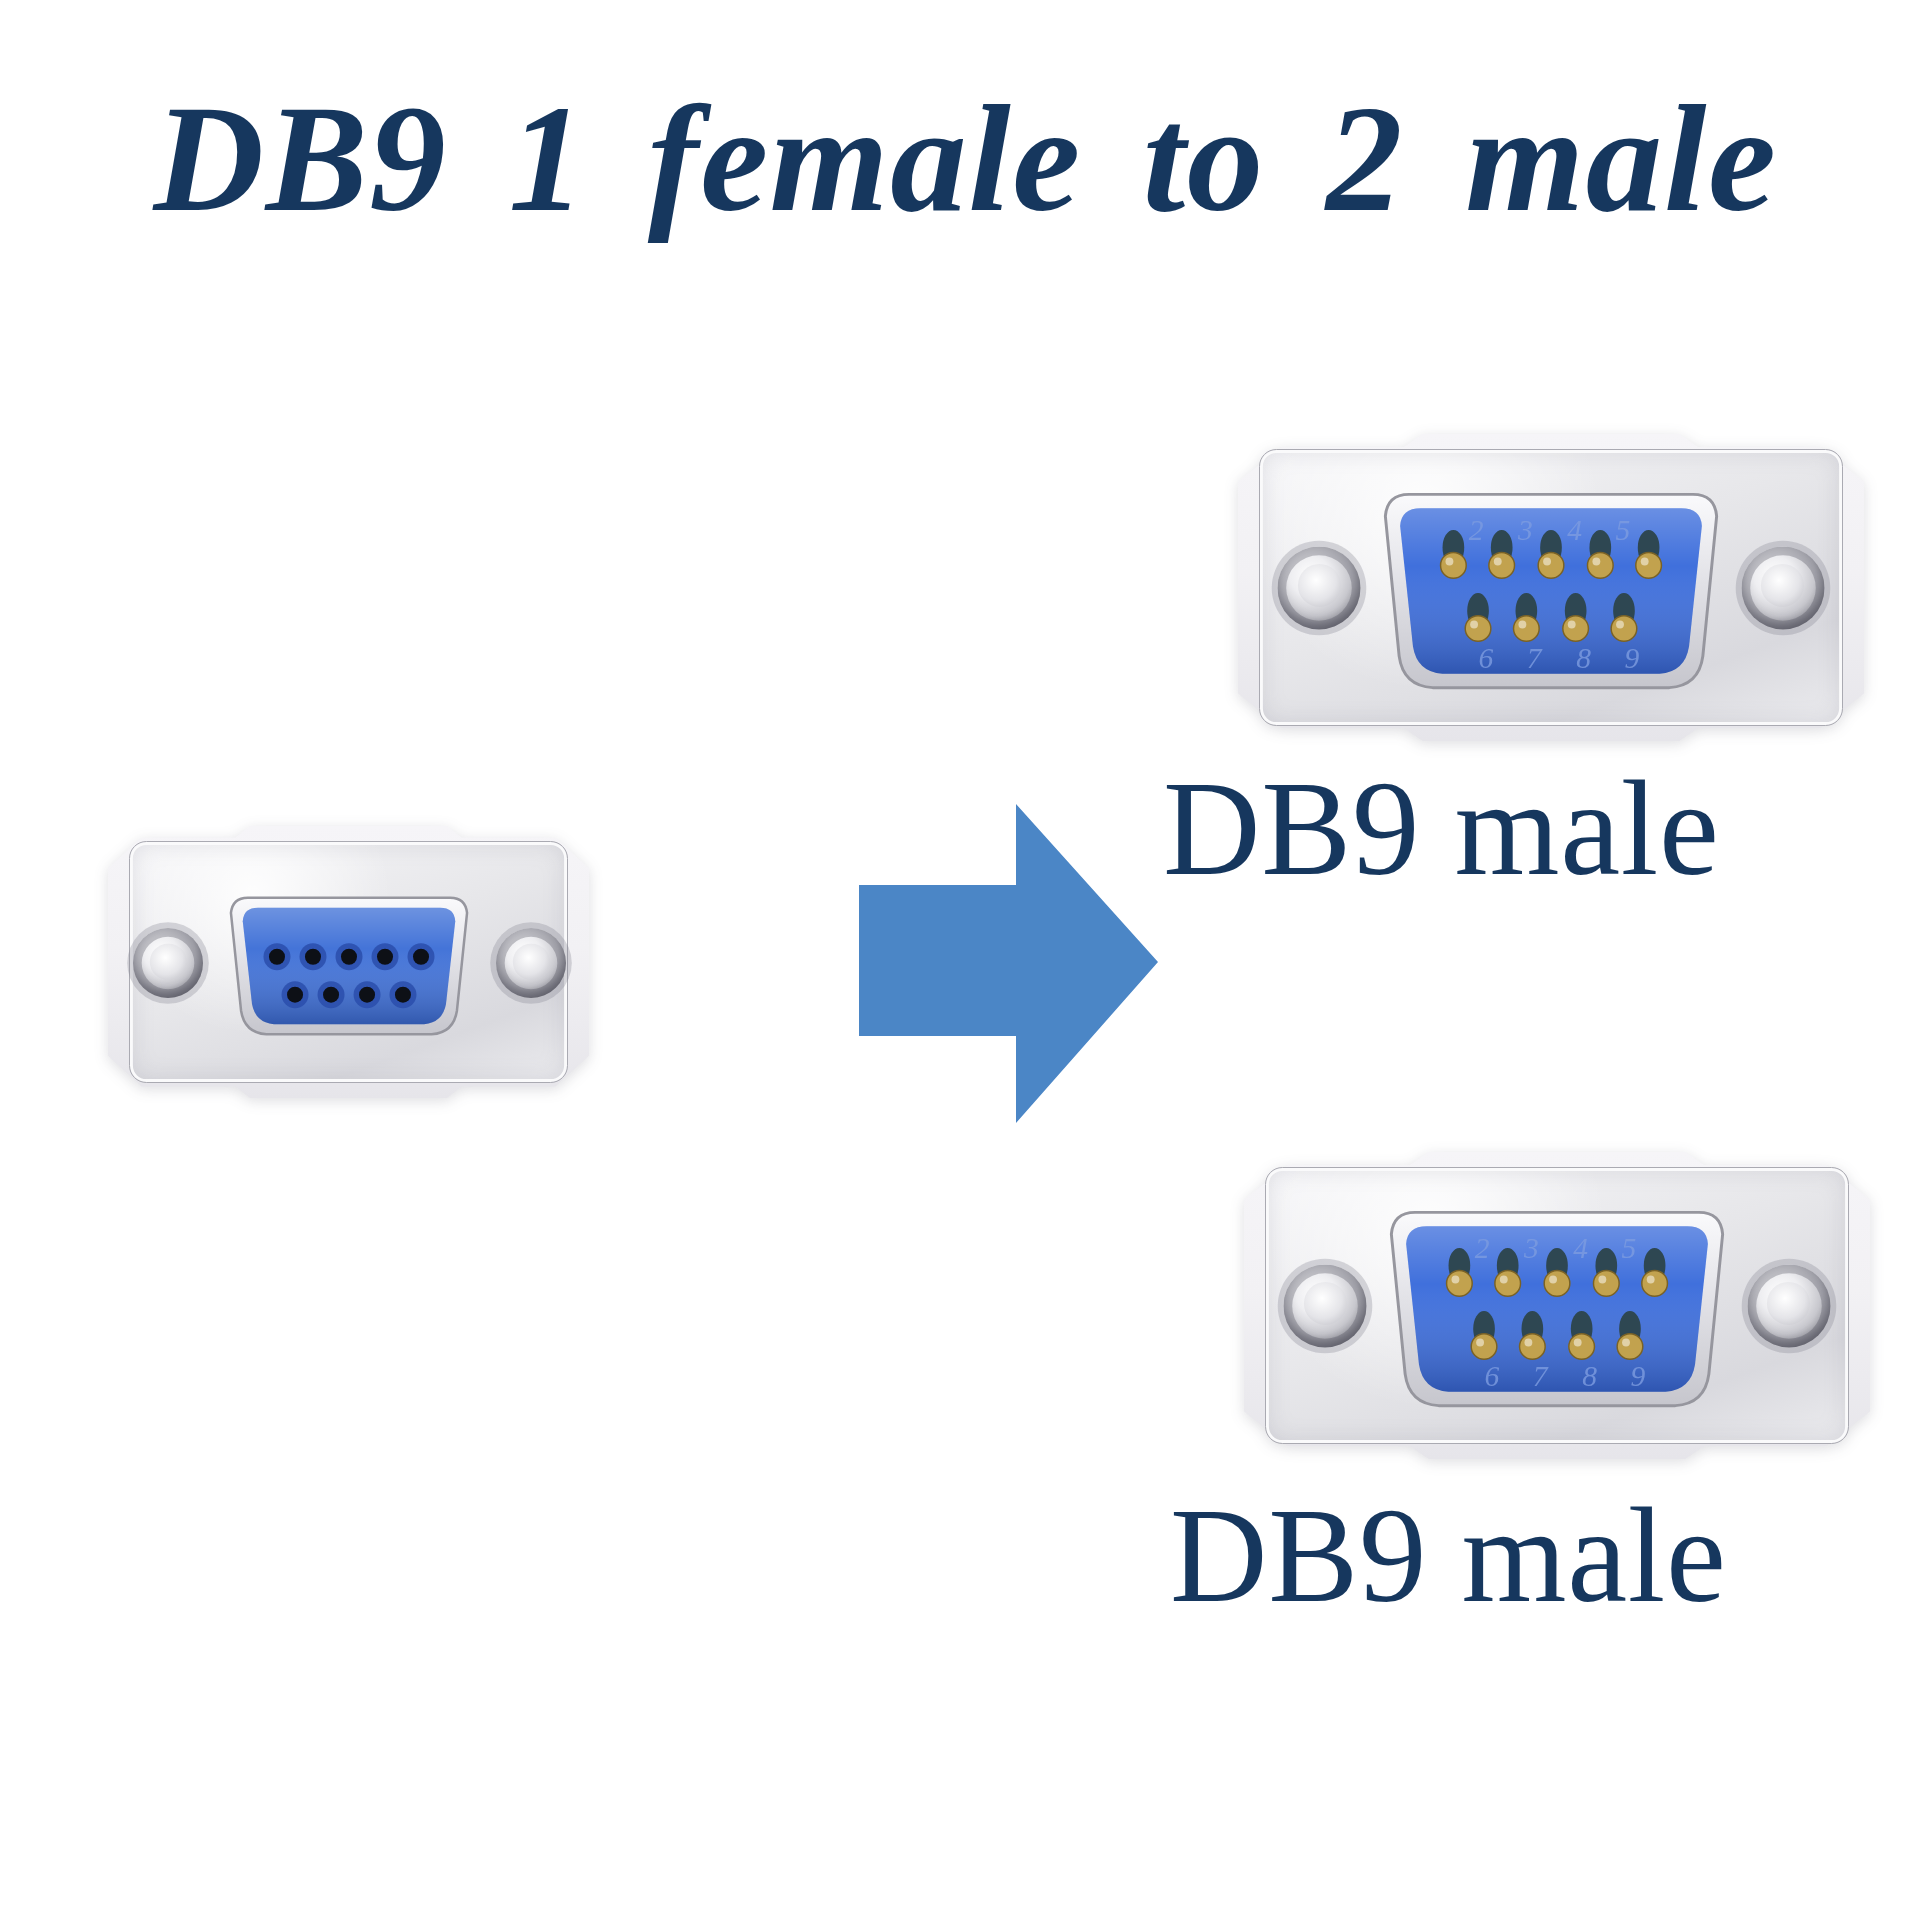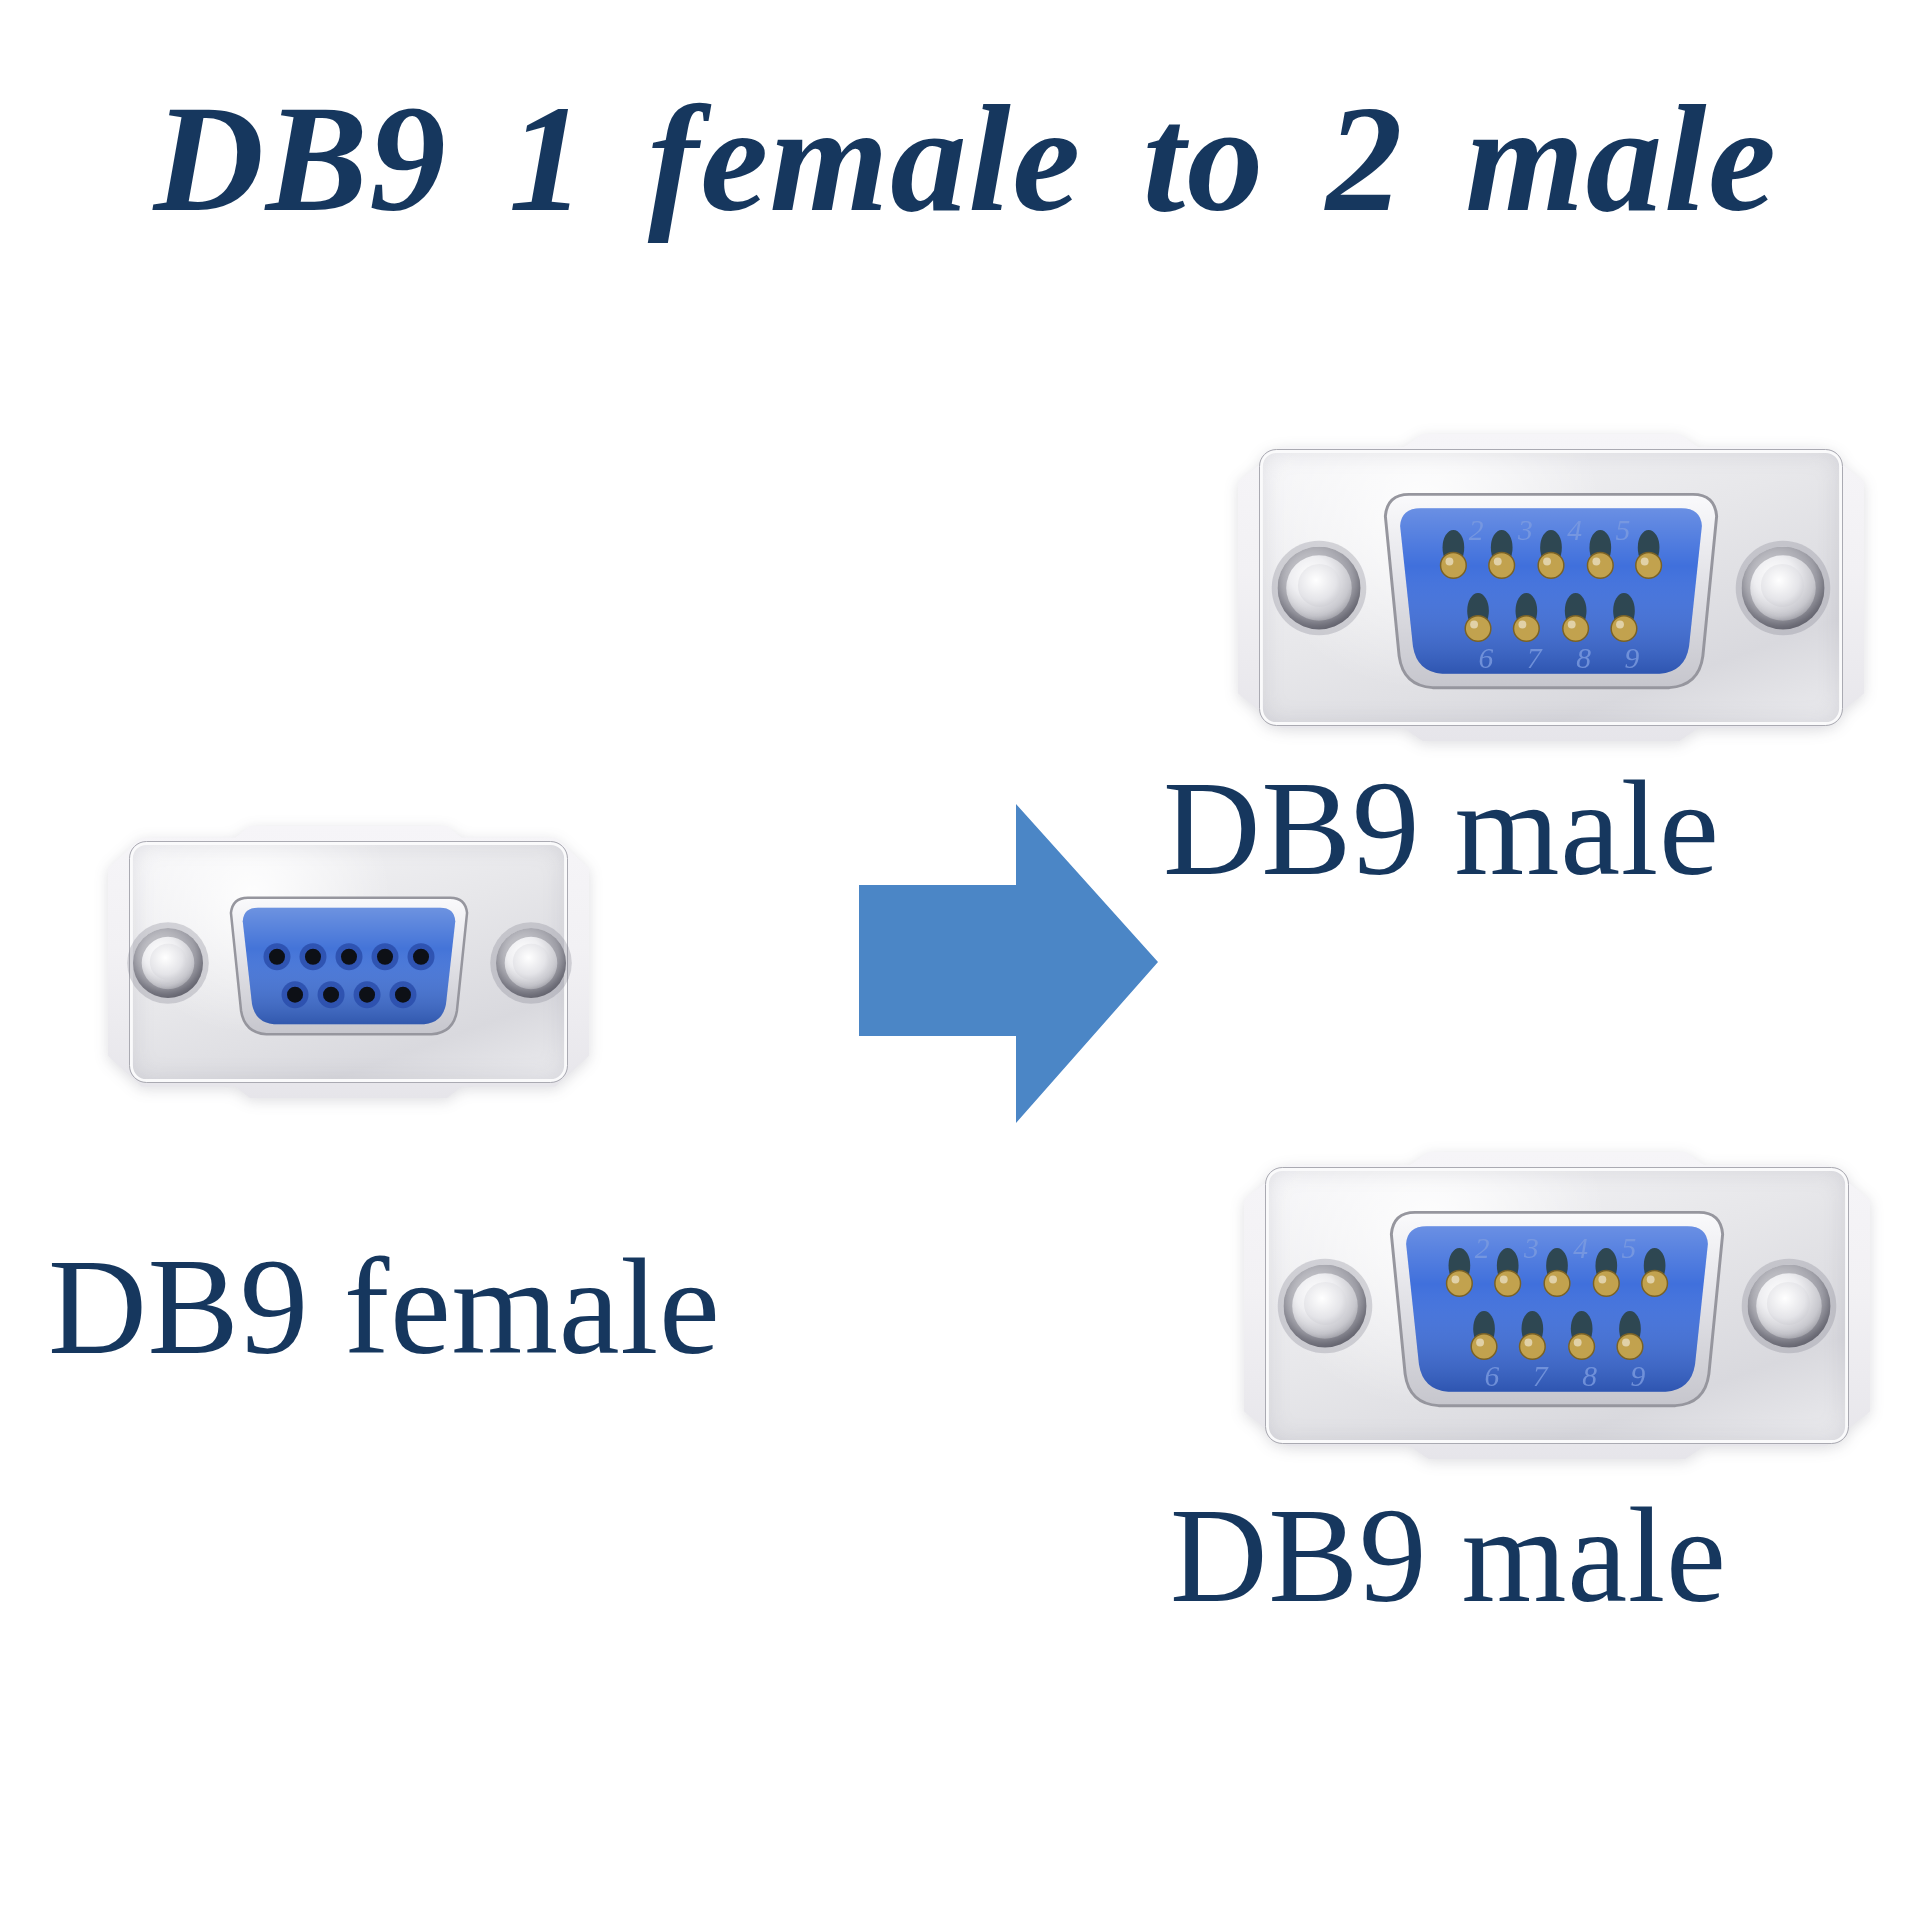--- a/index.html
+++ b/index.html
@@ -131,21 +131,20 @@
       <g>
           <circle cx="171.4" cy="119" r="16" fill="#2a4dac" opacity="0.85"></circle>
           <circle cx="171.4" cy="119" r="9.5" fill="#0d1016"></circle>
         </g>
       <g>
           <circle cx="214" cy="119" r="16" fill="#2a4dac" opacity="0.85"></circle>
           <circle cx="214" cy="119" r="9.5" fill="#0d1016"></circle>
         </g>
     </svg>
   </div>
-  <div class="label" id="label-female">DB9 female</div>
 
   <div class="arrow"></div>
 
   <div class="connector male" id="male-top">
     <div class="shell"></div>
     <div class="flange"></div>
     <div class="screw screw-l"></div>
     <div class="screw screw-r"></div>
     <svg class="face face-m" viewBox="0 0 360 206">
       <path d="M36 4 L324 4 Q346 4 348 26 L334 168 Q330 198 300 200 L60 200 Q30 198 26 168 L12 26 Q14 4 36 4 Z" fill="url(#metalFace)" stroke="#96969e" stroke-width="3"></path>

